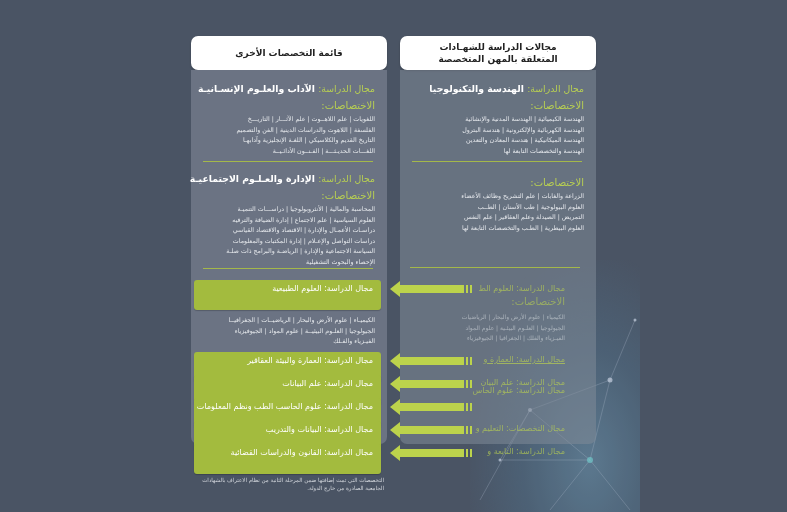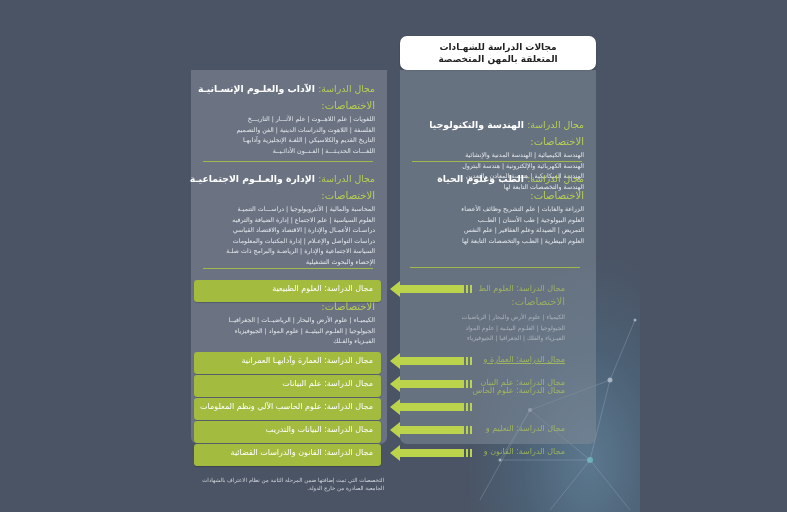--- a/index.html
+++ b/index.html
@@ -33,21 +33,21 @@
     font-weight: bold; direction: rtl; box-shadow: 0 1px 2px rgba(0,0,0,.25);
   }
   .section { position: absolute; right: 12px; width: 176px; direction: rtl; text-align: right; }
   .field-title { font-size: 9.3px; font-weight: bold; color: #ffffff; line-height: 13px; white-space: nowrap; }
   .field-title .lbl { color: #b8cf52; font-weight: normal; }
   .spec-label { font-size: 10px; color: #b8cf52; line-height: 16px; margin-top: 3px; }
   .spec-list { font-size: 6.3px; color: #e5e8ec; line-height: 10.5px; }
   .spec-list div { white-space: nowrap; }
   .divider { position: absolute; height: 1px; background: #a4b84a; width: 170px; }
   .green-bar {
-    position: absolute; left: 194px; width: 187px; height: 22px;
+    position: absolute; left: 194px; width: 187px; height: 30px;
     background: #a3bb3e; border-radius: 3px; color: #ffffff; font-size: 8px;
     direction: rtl; text-align: right; padding-right: 8px; line-height: 17px;
     white-space: nowrap; overflow: hidden; box-shadow: 0 1px 1px rgba(0,0,0,.2);
   }
   .green-bar .lbl { font-weight: normal; }
   .arrow {
     position: absolute; left: 390px; height: 12px; width: 90px;
   }
   .arrow .shaft { position: absolute; left: 8px; top: 2px; width: 66px; height: 8px; background: #bcd34c; }
   .arrow .head {
@@ -89,20 +89,23 @@
       <circle cx="60" cy="150" r="2"></circle>
         <circle cx="140" cy="120" r="2.5"></circle>
       <circle cx="120" cy="200" r="3" fill="rgba(120,220,220,0.7)"></circle>
       <circle cx="30" cy="200" r="1.5"></circle>
         <circle cx="165" cy="60" r="1.5"></circle>
     </g>
   </svg>
 </div>
 
 <div class="col col-left">
+  <div class="col-head">
+    <span>قائمة التخصصات الأخرى</span>
+  </div>
   <div class="col-body"></div>
 
   <div class="section" style="top:46px;margin-left:9px;">
     <div class="field-title">
       <span class="lbl">مجال الدراسة:</span>
       <span>الآداب والعلـوم الإنسـانيـة</span>
     </div>
     <div class="spec-label">الاختصاصات:</div>
     <div class="spec-list">
       <div>اللغويات | علم اللاهــوت | علم الآثـــار | التاريـــخ</div>
@@ -142,40 +145,36 @@
 
 <div class="col col-right">
   <div class="col-head">
     <div>
       <div>مجالات الدراسة للشهـادات</div>
       <div>المتعلقة بالمهن المتخصصة</div>
     </div>
   </div>
   <div class="col-body"></div>
 
-  <div class="section" style="top:46px;margin-top:36px;">
+  <div class="section" style="top:46px;">
     <div class="field-title">
       <span class="lbl">مجال الدراسة:</span>
       <span>الهندسة والتكنولوجيا</span>
     </div>
     <div class="spec-label">الاختصاصات:</div>
     <div class="spec-list">
       <div>الهندسة الكيميائية | الهندسة المدنية والإنشائية</div>
       <div>الهندسة الكهربائية والإلكترونية | هندسة البترول</div>
       <div>الهندسة الميكانيكية | هندسة المعادن والتعدين</div>
       <div>الهندسة والتخصصات التابعة لها</div>
     </div>
   </div>
   <div class="divider" style="left:12px; top:125px;"></div>
 
   <div class="section" style="top:136px;">
-    <div class="field-title">
-      <span class="lbl">مجال الدراسة:</span>
-      <span>الطب وعلوم الحياة</span>
-    </div>
     <div class="spec-label">الاختصاصات:</div>
     <div class="spec-list">
       <div>الزراعة والغابات | علم التشريح وظائف الأعضاء</div>
       <div>العلوم البيولوجية | طب الأسنان | الطــب</div>
       <div>التمريض | الصيدلة وعلم العقاقير | علم النفس</div>
       <div>العلوم البيطرية | الطـب والتخصصات التابعة لها</div>
     </div>
   </div>
   <div class="divider" style="left:10px; top:231px;"></div>
 </div>
@@ -183,38 +182,38 @@
 <div class="faded-title" style="top:284px;">مجال الدراسة: العلوم الط</div>
 <div class="faded-spec" style="top:296px;">الاختصاصات:</div>
 <div class="faded-list" style="top:312px;">
   <div>الكيمياء | علوم الأرض والبحار | الرياضيات</div>
   <div>الجيولوجيا | العلـوم البيئـية | علوم المواد</div>
   <div>الفيـزياء والفلك | الجغرافيا | الجيوفيزياء</div>
 </div>
 <div class="faded-title" style="top:355px;text-decoration:underline;">مجال الدراسة: العمارة و</div>
 <div class="faded-title" style="top:378px;">مجال الدراسة: علم البيان</div>
 <div class="faded-title" style="top:386px;">مجال الدراسة: علوم الحاس</div>
-<div class="faded-title" style="top:424px;">مجال الدراسة: التعليم و</div>
-<div class="faded-title" style="top:447px;">مجال الدراسة: القانون و</div>
+<div class="faded-title" style="top:424px;">مجال التخصصات: التعليم و</div>
+<div class="faded-title" style="top:447px;">مجال الدراسة: التابعة و</div>
 
 <div class="green-bar" style="top:280px;">
   <span class="lbl">مجال الدراسة:</span>
   <span>العلوم الطبيعية</span>
 </div>
 <div class="green-bar" style="top:352px;">
   <span class="lbl">مجال الدراسة:</span>
-  <span>العمارة وآدابهـا العمرانية</span>
+  <span>العمارة والبيئة العقاقير</span>
 </div>
 <div class="green-bar" style="top:375px;">
   <span class="lbl">مجال الدراسة:</span>
   <span>علم البيانات</span>
 </div>
 <div class="green-bar" style="top:398px;">
   <span class="lbl">مجال الدراسة:</span>
-  <span>علوم الحاسب الآلي ونظم المعلومات</span>
+  <span>علوم الحاسب الطب ونظم المعلومات</span>
 </div>
 <div class="green-bar" style="top:421px;">
   <span class="lbl">مجال الدراسة:</span>
   <span>البيانات والتدريب</span>
 </div>
 <div class="green-bar" style="top:444px;">
   <span class="lbl">مجال الدراسة:</span>
   <span>القانون والدراسات القضائية</span>
 </div>
 

